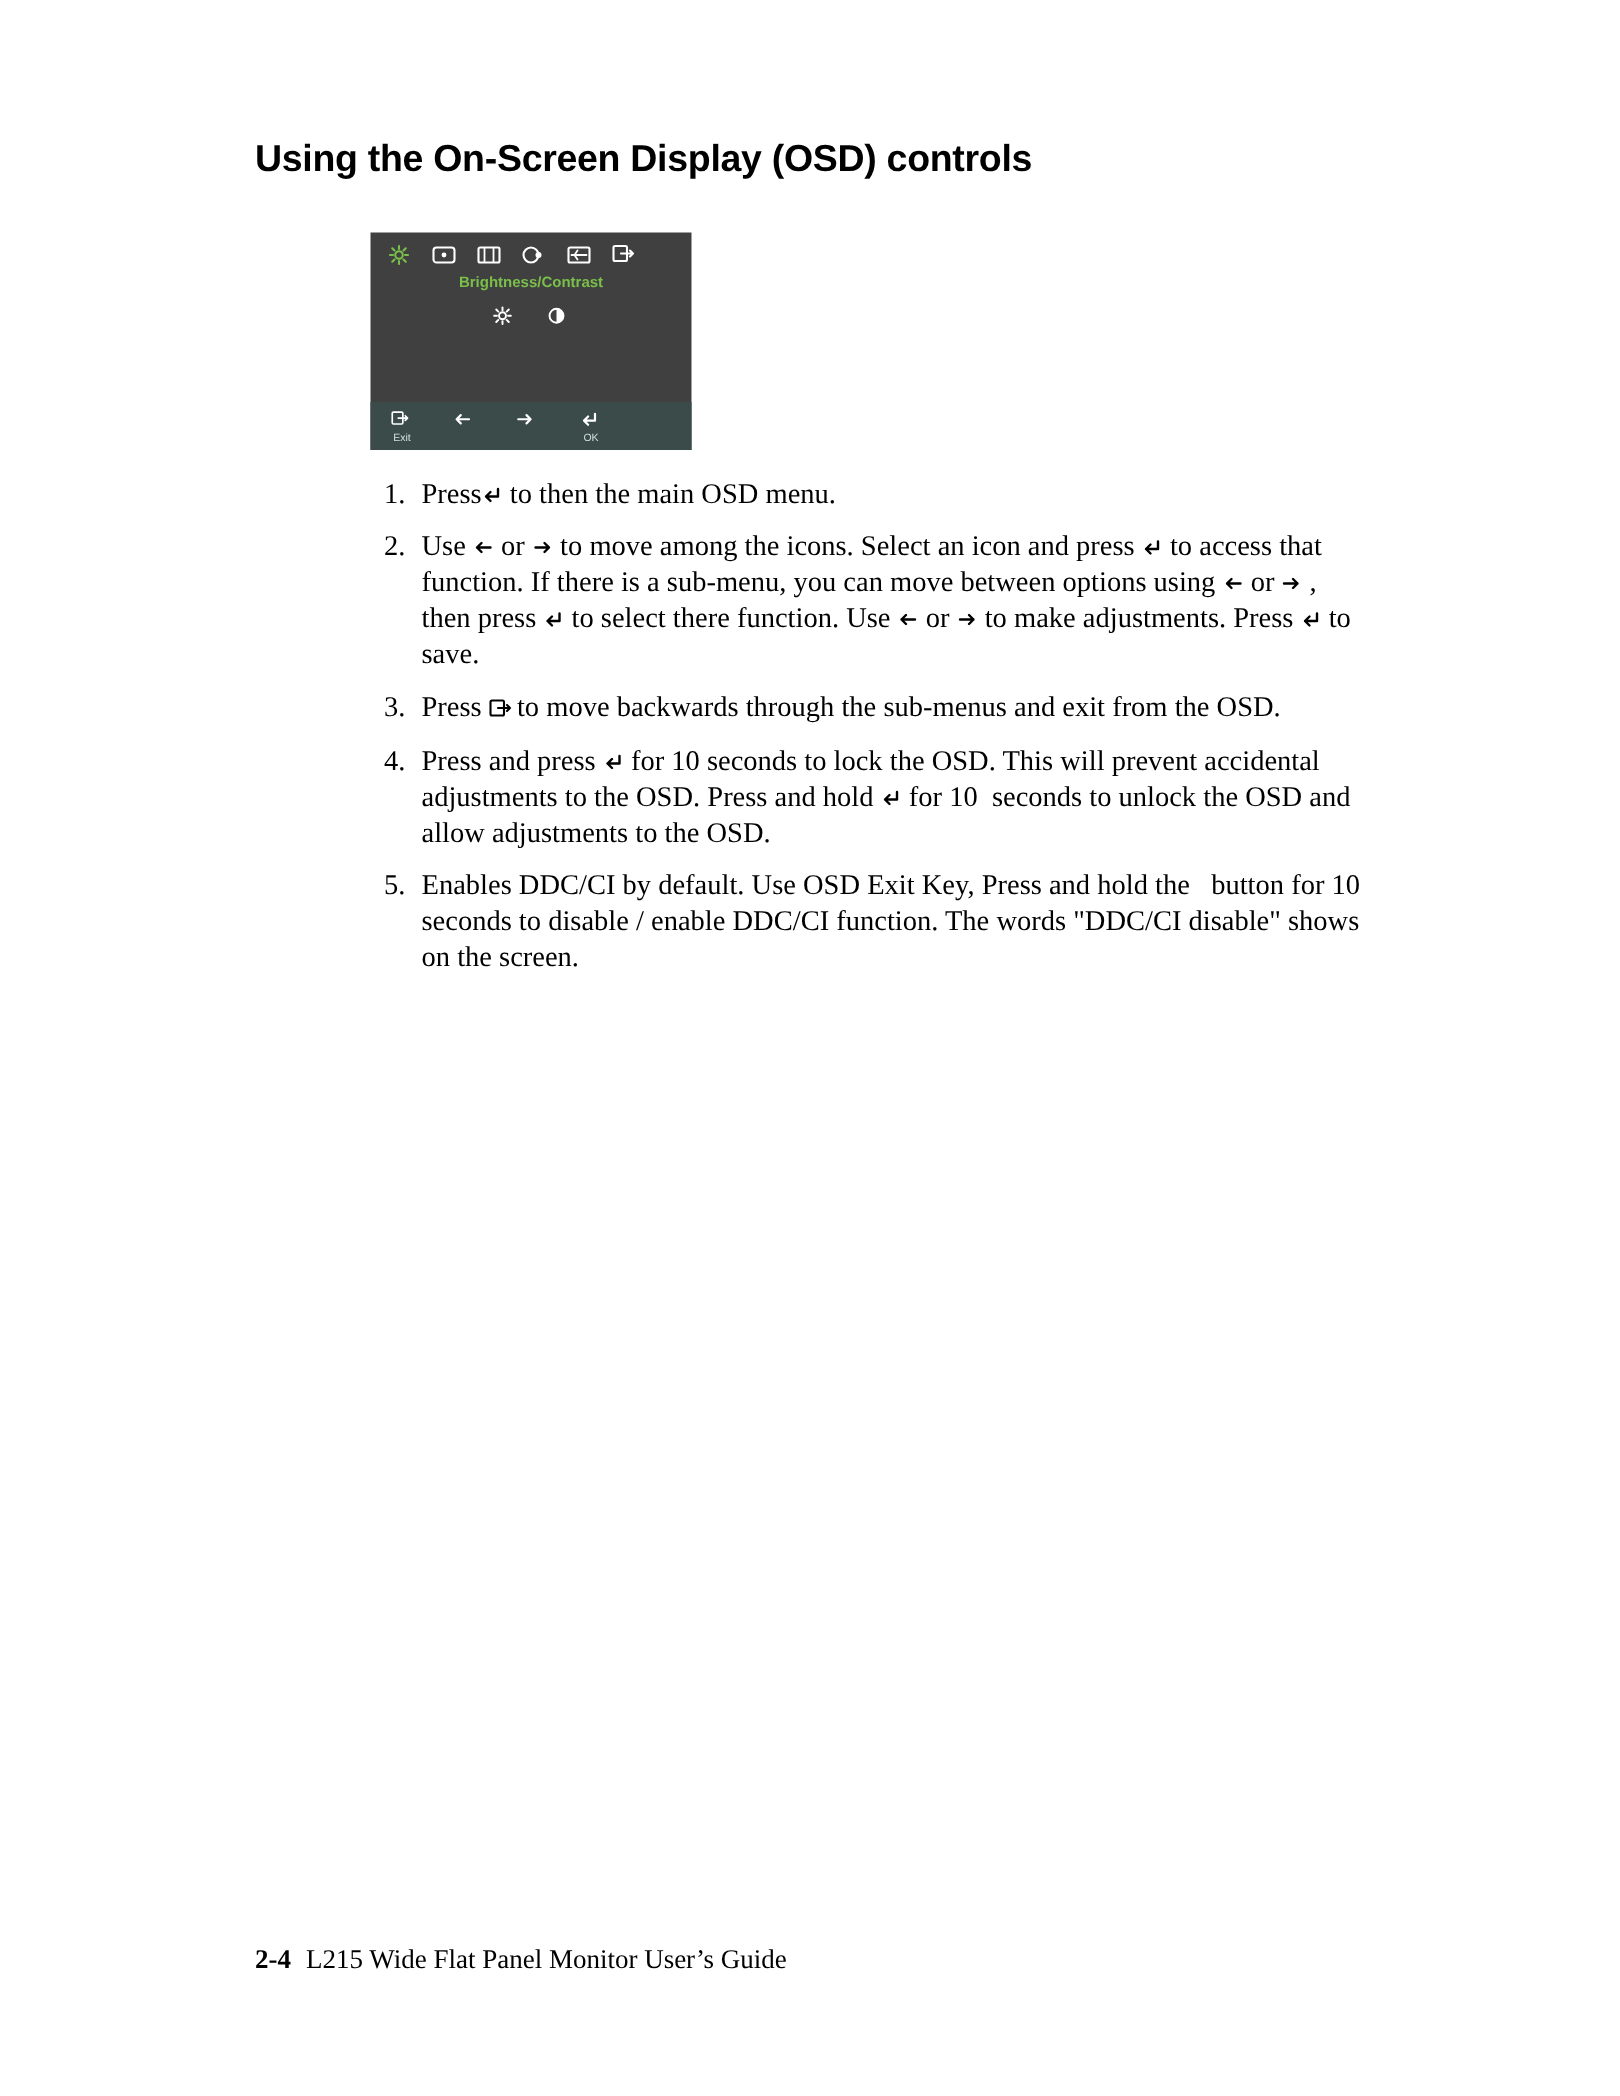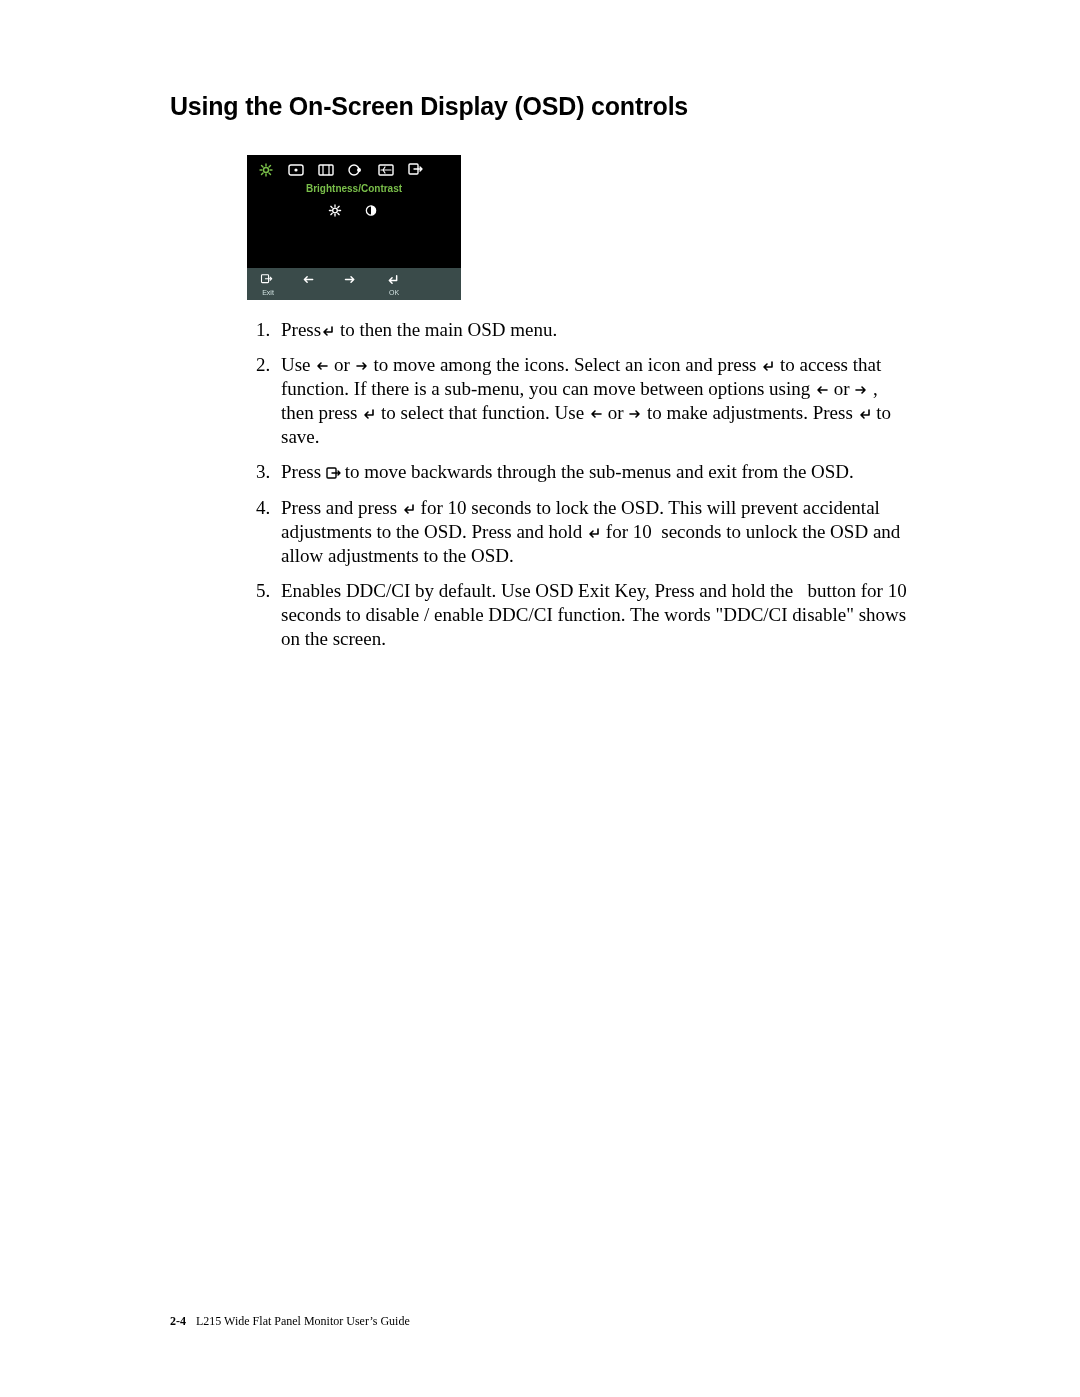--- a/index.html
+++ b/index.html
@@ -29,21 +29,21 @@
     padding-left: 77px;
     padding-right: 0;
     font-size: 19px;
     line-height: 1.25;
   }
   .para {
     margin: 0 0 14px 0;
   }
   .osd {
     width: 214px;
-    background: #000000;
+    background: #404040;
     margin: 4px 0 18px 0;
   }
   .osd-top {
     display: flex;
     gap: 12px;
     padding: 8px 10px 4px 10px;
     align-items: center;
   }
   .osd-title {
     text-align: center;
@@ -102,22 +102,22 @@
     display: inline-block;
     vertical-align: -1px;
     width: 14px;
     height: 12px;
   }
   .inline-icon svg { display: block; }
 
   .footer {
     position: absolute;
     left: 170px;
-    bottom: 68px;
-    font-size: 12px;
+    bottom: 80px;
+    font-size: 18px;
   }
   .footer .pnum {
     font-weight: bold;
     margin-right: 10px;
   }
 </style>
 </head>
 <body>
 
 <svg width="0" height="0" style="position:absolute">
@@ -287,21 +287,21 @@
             </svg></span><span> or </span><span class="inline-icon"><svg viewBox="0 0 14 12" width="14" height="12">
               <use href="#ic-right"></use>
             </svg></span><span> to move among the icons. Select an icon and press </span><span class="inline-icon"><svg viewBox="0 0 14 12" width="14" height="12">
               <use href="#ic-enter"></use>
             </svg></span><span> to access that function. If there is a sub-menu, you can move between options using </span><span class="inline-icon"><svg viewBox="0 0 14 12" width="14" height="12">
               <use href="#ic-left"></use>
             </svg></span><span> or </span><span class="inline-icon"><svg viewBox="0 0 14 12" width="14" height="12">
               <use href="#ic-right"></use>
             </svg></span><span> , then press </span><span class="inline-icon"><svg viewBox="0 0 14 12" width="14" height="12">
               <use href="#ic-enter"></use>
-            </svg></span><span> to select that function. Use </span><span class="inline-icon"><svg viewBox="0 0 14 12" width="14" height="12">
+            </svg></span><span> to select there function. Use </span><span class="inline-icon"><svg viewBox="0 0 14 12" width="14" height="12">
               <use href="#ic-left"></use>
             </svg></span><span> or </span><span class="inline-icon"><svg viewBox="0 0 14 12" width="14" height="12">
               <use href="#ic-right"></use>
             </svg></span><span> to make adjustments. Press </span><span class="inline-icon"><svg viewBox="0 0 14 12" width="14" height="12">
               <use href="#ic-enter"></use>
             </svg></span><span> to save.</span>
       </li>
       <li>
         <span>Press </span><span class="inline-icon"><svg viewBox="0 0 16 12" width="16" height="12">
               <use href="#ic-exit"></use>

